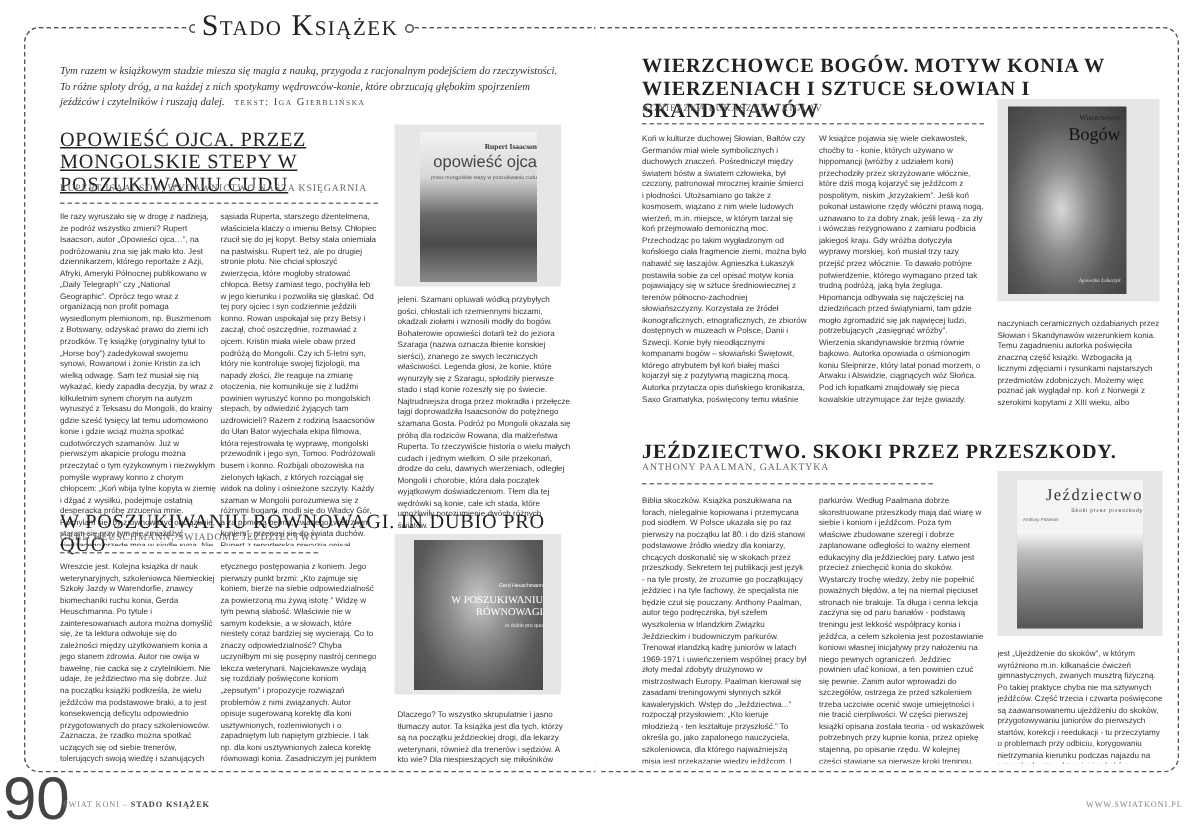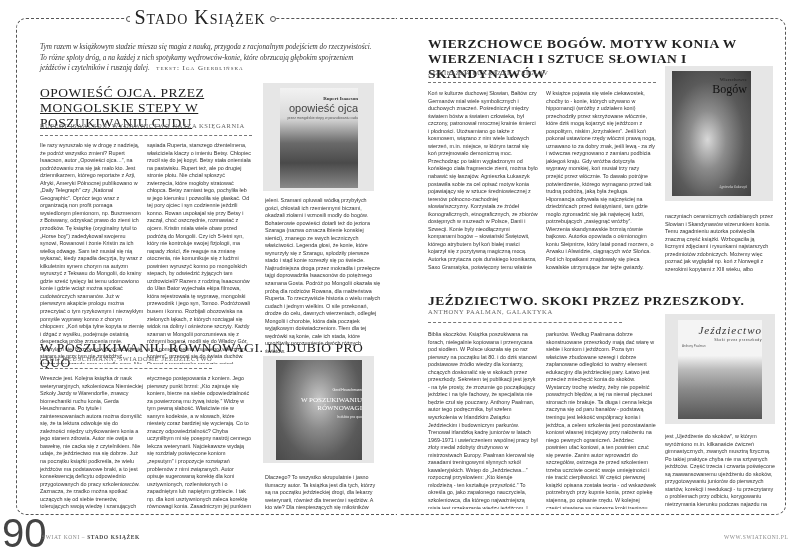--- a/index.html
+++ b/index.html
@@ -110,21 +110,21 @@
 
 <div class="art-title serif" style="left:428px; top:293px; width:330px;font-weight:bold;">Jeździectwo. Skoki przez przeszkody.</div>
 <div class="art-author serif" style="left:428px; top:308px; width:230px;">Anthony Paalman, Galaktyka</div>
 <div class="divider" style="left:428px; top:322px; width:194px;"></div>
 <div class="col" style="left:428px; top:331px; width:110px; height:178px;">Biblia skoczków. Książka poszukiwana na forach, nielegalnie kopiowana i przemycana pod siodłem. W Polsce ukazała się po raz pierwszy na początku lat 80. i do dziś stanowi podstawowe źródło wiedzy dla koniarzy, chcących doskonalić się w skokach przez przeszkody. Sekretem tej publikacji jest język - na tyle prosty, że zrozumie go początkujący jeździec i na tyle fachowy, że specjalista nie będzie czuł się pouczany. Anthony Paalman, autor tego podręcznika, był szefem wyszkolenia w Irlandzkim Związku Jeździeckim i budowniczym parkurów. Trenował irlandzką kadrę juniorów w latach 1969-1971 i uwieńczeniem wspólnej pracy był złoty medal zdobyty drużynowo w mistrzostwach Europy. Paalman kierował się zasadami treningowymi słynnych szkół kawaleryjskich. Wstęp do „Jeździectwa...” rozpoczął przysłowiem: „Kto kieruje młodzieżą - ten kształtuje przyszłość.” To określa go, jako zapalonego nauczyciela, szkoleniowca, dla którego najważniejszą misją jest przekazanie wiedzy jeźdźcom. I taka też była jego intencja. Nie chciał stworzyć naukowej rozprawy, ale spiąć okładką wskazówki potrzebne do podstawowego wyszkolenia konia. W tej edycji znajduje się również rozdział poświęcony projektowaniu</div>
 <div class="col" style="left:546px; top:331px; width:110px; height:178px;">parkurów. Według Paalmana dobrze skonstruowane przeszkody mają dać wiarę w siebie i koniom i jeźdźcom. Poza tym właściwe zbudowane szeregi i dobrze zaplanowane odległości to ważny element edukacyjny dla jeździeckiej pary. Łatwo jest przecież zniechęcić konia do skoków. Wystarczy trochę wiedzy, żeby nie popełnić poważnych błędów, a tej na niemal pięciuset stronach nie brakuje. Ta długa i cenna lekcja zaczyna się od paru banałów - podstawą treningu jest lekkość współpracy konia i jeźdźca, a celem szkolenia jest pozostawianie koniowi własnej inicjatywy przy nałożeniu na niego pewnych ograniczeń. Jeździec powinien ufać koniowi, a ten powinien czuć się pewnie. Zanim autor wprowadzi do szczegółów, ostrzega że przed szkoleniem trzeba uczciwie ocenić swoje umiejętności i nie tracić cierpliwości. W części pierwszej książki opisana została teoria - od wskazówek potrzebnych przy kupnie konia, przez opiekę stajenną, po opisanie rzędu. W kolejnej części stawiane są pierwsze kroki treningu, czyli zajeżdżanie, lonżowanie, skoki luzem i bardzo ważne szkolenie z ziemi, dzięki któremu koń poznaje działanie wodzy i łydek jeźdźca. Podrozdziałem, którego nie można ominąć</div>
 <div class="col" style="left:665px; top:433px; width:112px; height:76px;">jest „Ujeżdżenie do skoków”, w którym wyróżniono m.in. kilkanaście ćwiczeń gimnastycznych, zwanych musztrą fizyczną. Po takiej praktyce chyba nie ma sztywnych jeźdźców. Część trzecia i czwarta poświęcone są zaawansowanemu ujeżdżeniu do skoków, przygotowywaniu juniorów do pierwszych startów, korekcji i reedukacji - tu przeczytamy o problemach przy odbiciu, korygowaniu nietrzymania kierunku podczas najazdu na przeszkodę czy odmawianiu skoków.</div>
 
 <div class="cover-box" style="left:665px; top:314px; width:110px; height:110px;"></div>
 <div class="cover" style="left:678px; top:320px; width:84px; height:99px; background: linear-gradient(180deg,#f4f4f4 0%, #f4f4f4 36%, #bbbbbb 50%, #8a8a8a 70%, #555 100%);">
-  <div class="cover-text serif" style="top:4px; font-size:11px; color:#333; font-style:italic; letter-spacing:1px;">Jeździectwo</div>
+  <div class="cover-text serif" style="top:4px; font-size:11px; color:#333; letter-spacing:1px;">Jeździectwo</div>
   <div class="cover-text" style="top:18px; font-size:3.5px; color:#444; letter-spacing:0.5px;">Skoki przez przeszkody</div>
   <div class="cover-text" style="top:24px; font-size:3px; color:#666; text-align:left; padding-left:4px;">Anthony Paalman</div>
 </div>
 
 <div class="page-num">90</div>
 <div class="footer-left serif">
   <span>Świat Koni</span><span> – </span><b>Stado Książek</b>
 </div>
 <div class="footer-right serif">www.swiatkoni.pl</div>
 

